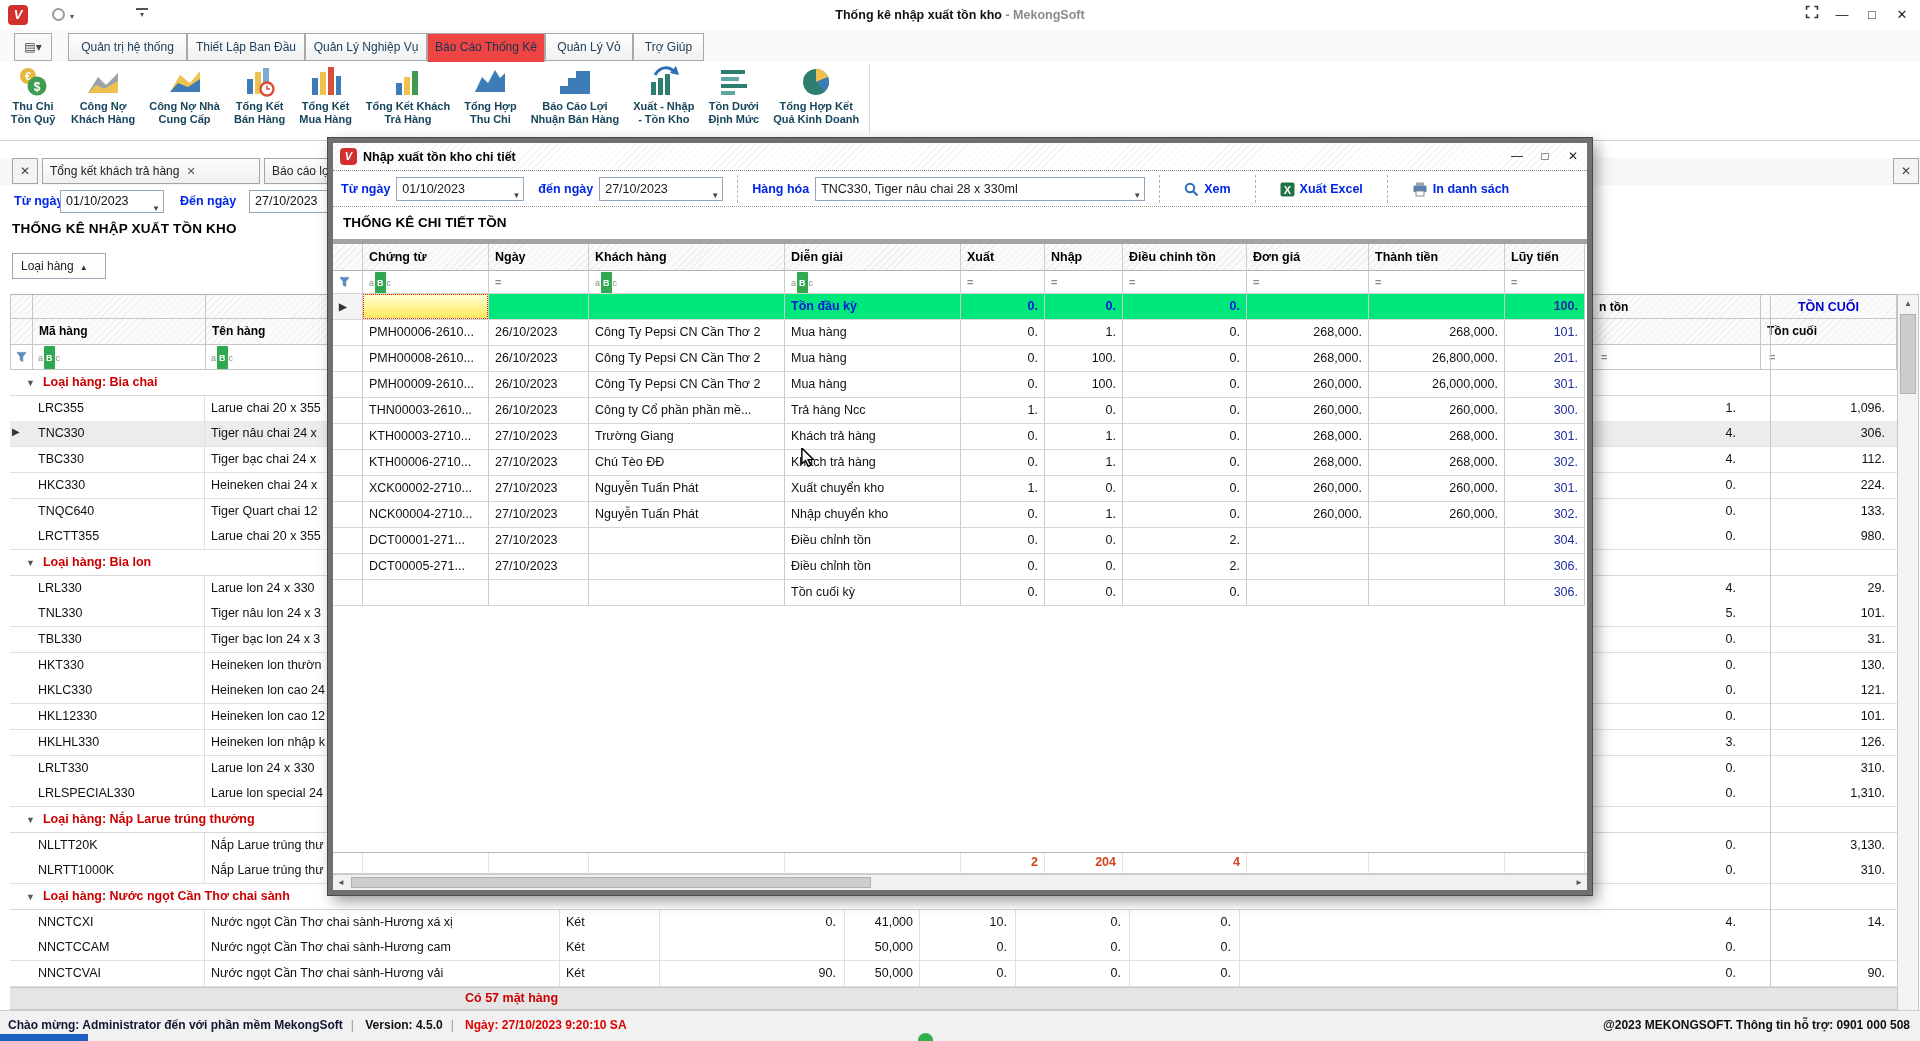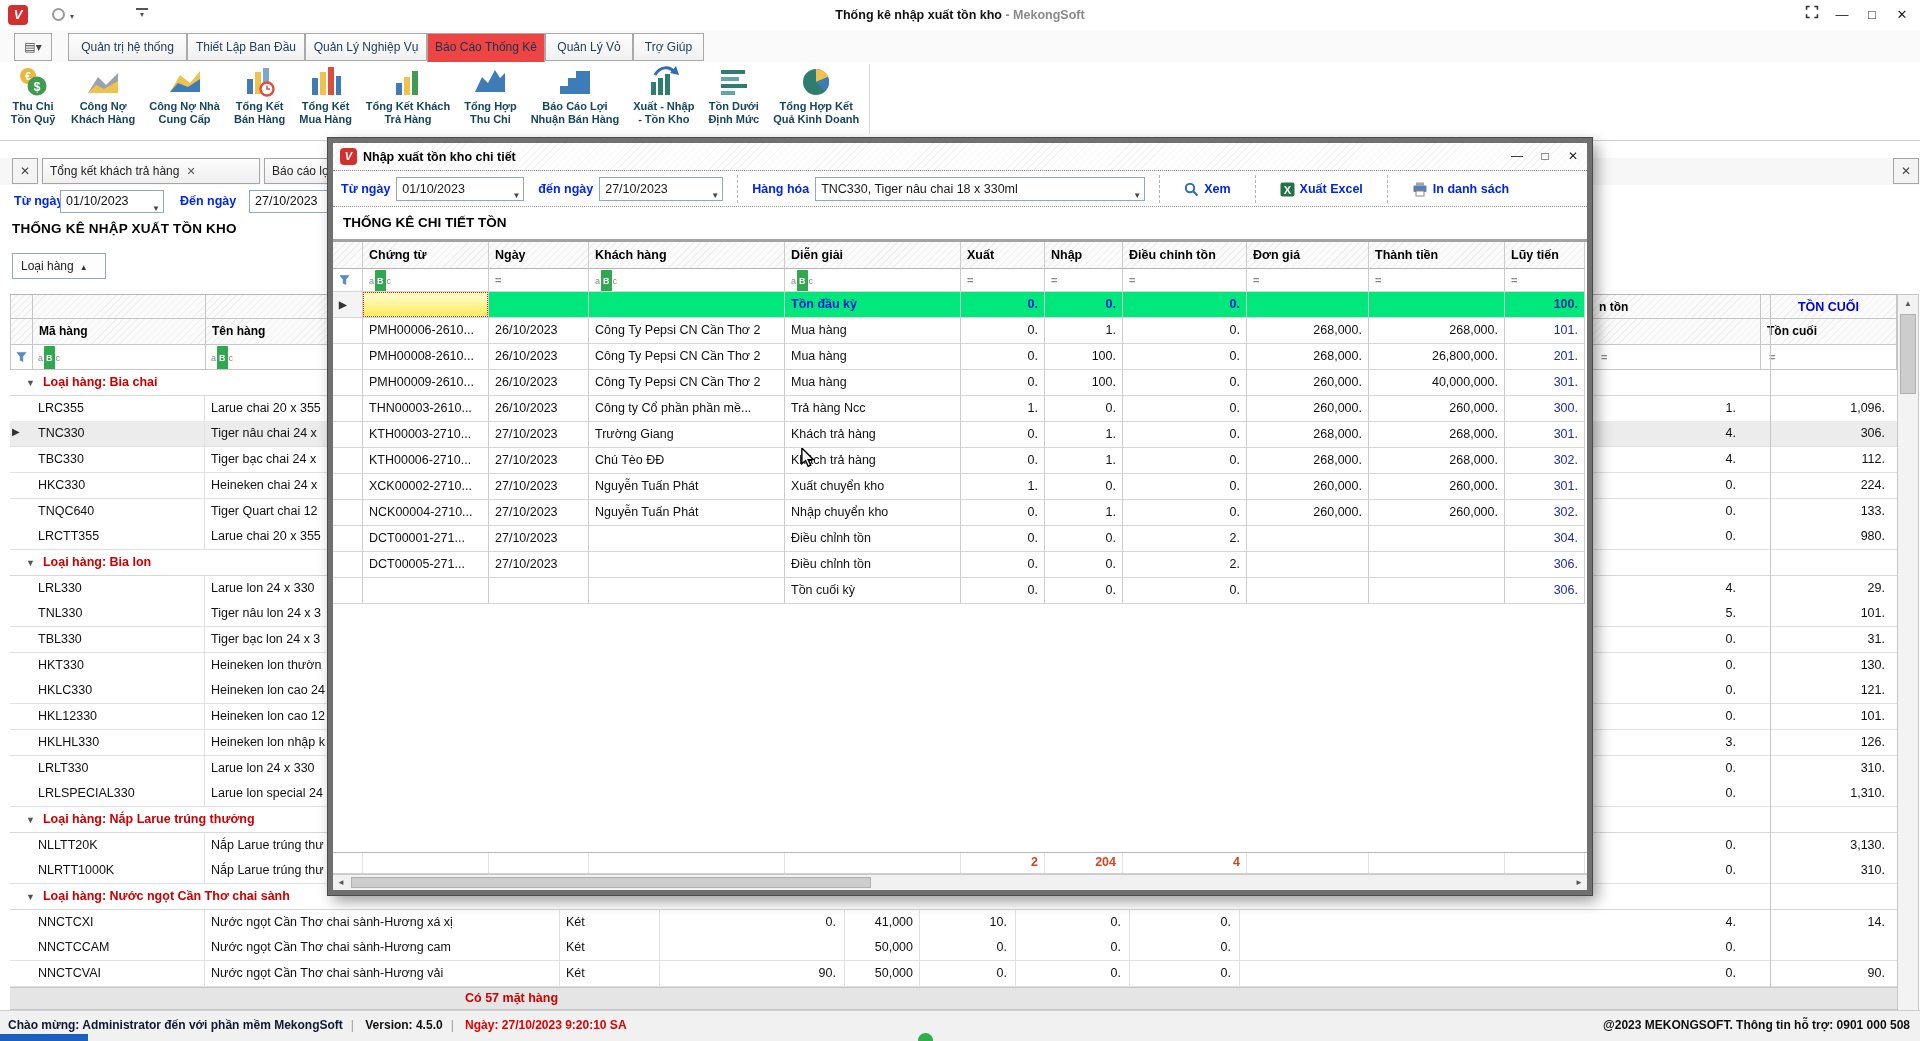--- a/index.html
+++ b/index.html
@@ -87,21 +87,21 @@
   #modal-btns { position:absolute; right:6px; top:4px; display:flex; gap:12px; }
   #modal-btns .winbtn { width:16px; height:18px; line-height:18px; font-size:12px; }
 
   #modal-filter { position:absolute; left:0; top:29px; width:1254px; height:35px; border-bottom:1px dotted #999; display:flex; align-items:center; padding-left:8px; gap:6px; }
   .mf-input { position:relative; height:24px; border:1px solid #94a7bc; background:#fff; line-height:22px; padding-left:5px; font-size:12.5px; }
   .dashsep { width:1px; height:28px; border-left:1px dashed #b5b5b5; margin:0 8px; }
   .mf-btn { display:flex; align-items:center; gap:5px; color:#0026e8; font-weight:bold; font-size:12.5px; margin:0 10px; }
 
   #modal-section-title { position:absolute; left:10px; top:72px; font-weight:bold; font-size:13.5px; color:#000; }
 
-  #mtable { position:absolute; left:0px; top:96px; width:1254px; border-top:3px solid #a3a3a3; }
+  #mtable { position:absolute; left:0px; top:96px; width:1254px; border-top:5px solid #a3a3a3; }
   .mrow { display:grid; grid-template-columns:30px 126px 100px 196px 176px 84px 78px 124px 122px 136px 80px; }
   .mrow > div { border-right:1px solid #ccc; border-bottom:1px solid #d6d6d6; overflow:hidden; white-space:nowrap; padding:0 6px; font-size:12.5px; }
   .mrow.hdr > div { border-bottom:1px solid #b5b5b5; font-weight:bold; color:#000; line-height:26px; height:27px; padding:0 6px;
     background:repeating-linear-gradient(135deg,#fbfbfb 0 4px,#efefef 4px 5px); }
   .mrow.flt > div { height:23px; line-height:22px; background:#fff; }
   .mrow.data > div { height:26px; line-height:25px; background:#fff; color:#111; }
   .mrow.data > div.n { text-align:right; }
   .mrow.data > div.lt { text-align:right; color:#1f2d9e; }
   .mrow.open > div { background:#00E87C; color:#0018d8; font-weight:bold; }
   .mrow.open > div.ylw { padding:0; }
@@ -474,21 +474,21 @@
       </div>
     </div>
 
     <div id="modal-filter">
       <span class="bluelabel">Từ ngày</span>
       <div class="mf-input" style="width:128px;"><span>01/10/2023</span><span class="dd-arrow">▼</span></div>
       <span class="bluelabel" style="margin-left:8px;">đến ngày</span>
       <div class="mf-input" style="width:124px;"><span>27/10/2023</span><span class="dd-arrow">▼</span></div>
       <div class="dashsep"></div>
       <span class="bluelabel">Hàng hóa</span>
-      <div class="mf-input" style="width:330px;"><span>TNC330, Tiger nâu chai 18 x 330ml</span><span class="dd-arrow">▼</span></div>
+      <div class="mf-input" style="width:330px;"><span>TNC330, Tiger nâu chai 28 x 330ml</span><span class="dd-arrow">▼</span></div>
       <div class="dashsep"></div>
       <div class="mf-btn">
           <svg width="15" height="15" viewBox="0 0 15 15">
             <circle cx="6" cy="6" r="4.2" fill="none" stroke="#2e6db5" stroke-width="2"></circle>
             <line x1="9.5" y1="9.5" x2="13.5" y2="13.5" stroke="#2e6db5" stroke-width="2.2"></line>
           </svg>
           <span>Xem</span>
         </div>
       <div class="dashsep"></div>
       <div class="mf-btn">
@@ -584,21 +584,21 @@
         <div class="mrow data">
           <div></div>
           <div>PMH00009-2610...</div>
           <div>26/10/2023</div>
           <div>Công Ty Pepsi CN Cần Thơ 2</div>
           <div>Mua hàng</div>
           <div class="n">0.</div>
           <div class="n">100.</div>
           <div class="n">0.</div>
           <div class="n">260,000.</div>
-          <div class="n">40,000,000.</div>
+          <div class="n">26,000,000.</div>
           <div class="lt">301.</div>
         </div>
         <div class="mrow data">
           <div></div>
           <div>THN00003-2610...</div>
           <div>26/10/2023</div>
           <div>Công ty Cổ phần phần mề...</div>
           <div>Trả hàng Ncc</div>
           <div class="n">1.</div>
           <div class="n">0.</div>

